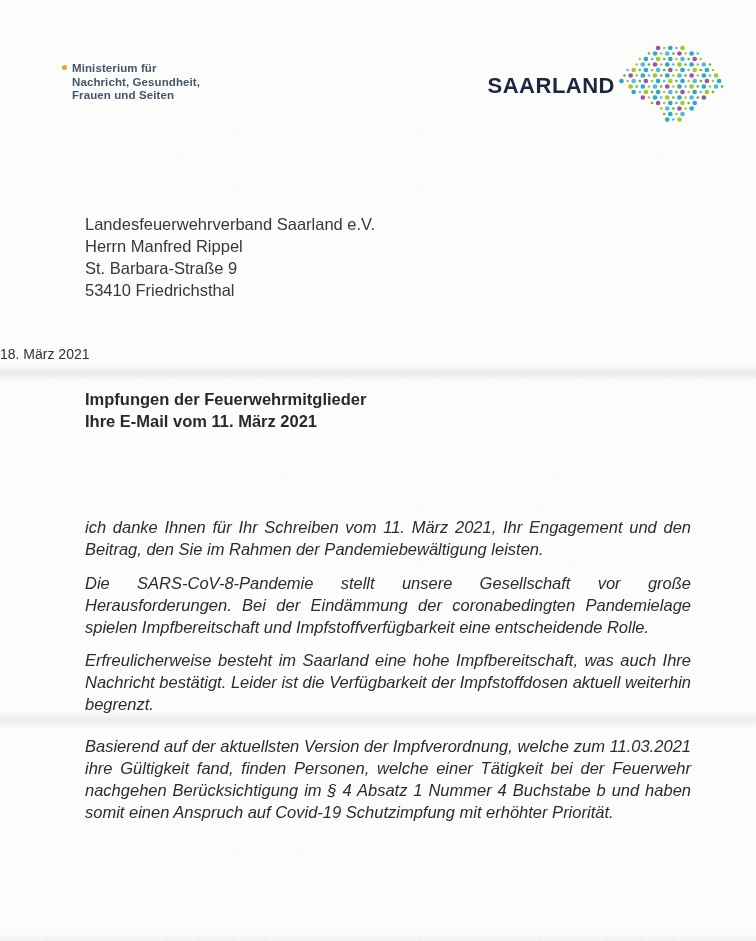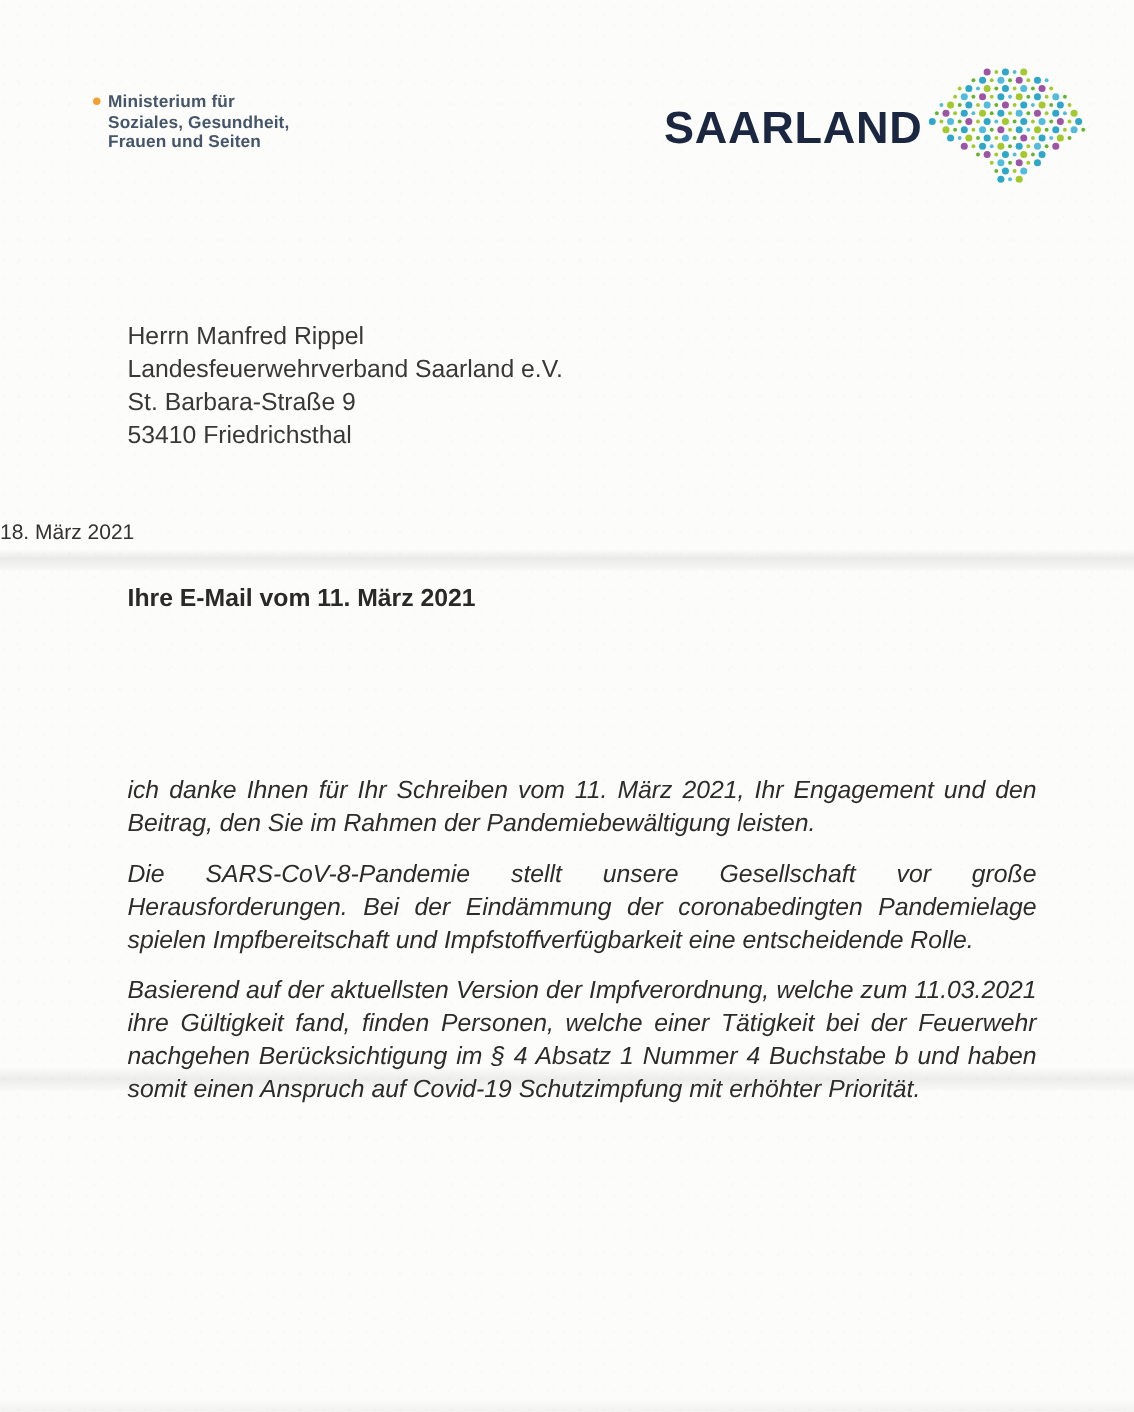--- a/index.html
+++ b/index.html
@@ -32,21 +32,21 @@
   .ministry .lines {
     font-size: 11.5px; line-height: 13.5px;
     font-weight: 700; color: #46566a; letter-spacing: 0.1px;
   }
 
   .logo {
     position: absolute; top: 44px; right: 32px;
     display: flex; align-items: center; gap: 4px;
   }
   .wordmark {
-    font-size: 30px; font-weight: 700; letter-spacing: 0.5px;
+    font-size: 22px; font-weight: 700; letter-spacing: 0.5px;
     color: #1b2740; margin-top: 4px;
     font-family: "Liberation Sans", sans-serif;
   }
 
   
   .recipient {
     position: absolute; top: 213px; left: 85px;
     font-size: 16.5px; line-height: 22px; color: #3a3836;
   }
   .date-line {
@@ -82,21 +82,21 @@
 </style>
 </head>
 <body>
 
 <div class="page">
 
   <div class="ministry">
     <span class="dot"></span>
     <div class="lines">
       <div>Ministerium für</div>
-      <div>Soziales, Gesundheit,</div>
+      <div>Nachricht, Gesundheit,</div>
       <div>Frauen und Seiten</div>
     </div>
   </div>
 
   <div class="logo">
     <span class="wordmark">SAARLAND</span>
     <svg id="map-svg" width="105" height="80" viewBox="0 0 105 80">
         <circle cx="39.10" cy="4.00" r="2.35" fill="#9c55a5"></circle>
         <circle cx="45.20" cy="4.00" r="1.3" fill="#a3c92f"></circle>
         <circle cx="51.30" cy="4.00" r="2.35" fill="#2ea7c9"></circle>
@@ -242,36 +242,38 @@
         <circle cx="51.30" cy="70.00" r="2.35" fill="#2ea7c9"></circle>
         <circle cx="57.40" cy="70.00" r="1.3" fill="#a3c92f"></circle>
         <circle cx="63.50" cy="70.00" r="2.35" fill="#52bcdc"></circle>
         <circle cx="48.25" cy="75.50" r="2.35" fill="#2ea7c9"></circle>
         <circle cx="54.35" cy="75.50" r="1.3" fill="#52bcdc"></circle>
         <circle cx="60.45" cy="75.50" r="2.35" fill="#a3c92f"></circle>
       </svg>
   </div>
 
   <div class="recipient">
+    <div>Landesfeuerwehrverband Saarland e.V.</div>
     <div>Herrn Manfred Rippel</div>
-    <div>Landesfeuerwehrverband Saarland e.V.</div>
     <div>St. Barbara-Straße 9</div>
     <div>53410 Friedrichsthal</div>
   </div>
 
   <div class="date-line">18. März 2021</div>
 
   <div class="band band-1"></div>
   <div class="band band-2"></div>
   <div class="band band-3"></div>
 
   <div class="subject">
+    <div>Impfungen der Feuerwehrmitglieder</div>
     <div>Ihre E-Mail vom 11. März 2021</div>
   </div>
 
 
   <div class="body-text">
     <p>ich danke Ihnen für Ihr Schreiben vom 11. März 2021, Ihr Engagement und den Beitrag, den Sie im Rahmen der Pandemiebewältigung leisten.</p>
     <p>Die SARS-CoV-8-Pandemie stellt unsere Gesellschaft vor große Herausforderungen. Bei der Eindämmung der coronabedingten Pandemielage spielen Impfbereitschaft und Impfstoffverfügbarkeit eine entscheidende Rolle.</p>
+    <p class="gap-after">Erfreulicherweise besteht im Saarland eine hohe Impfbereitschaft, was auch Ihre Nachricht bestätigt. Leider ist die Verfügbarkeit der Impfstoffdosen aktuell weiterhin begrenzt.</p>
     <p class="tight-after">Basierend auf der aktuellsten Version der Impfverordnung, welche zum 11.03.2021 ihre Gültigkeit fand, finden Personen, welche einer Tätigkeit bei der Feuerwehr nachgehen Berücksichtigung im § 4 Absatz 1 Nummer 4 Buchstabe b und haben somit einen Anspruch auf Covid-19 Schutzimpfung mit erhöhter Priorität.</p>
   </div>
 
 </div>
 
 </body></html>

